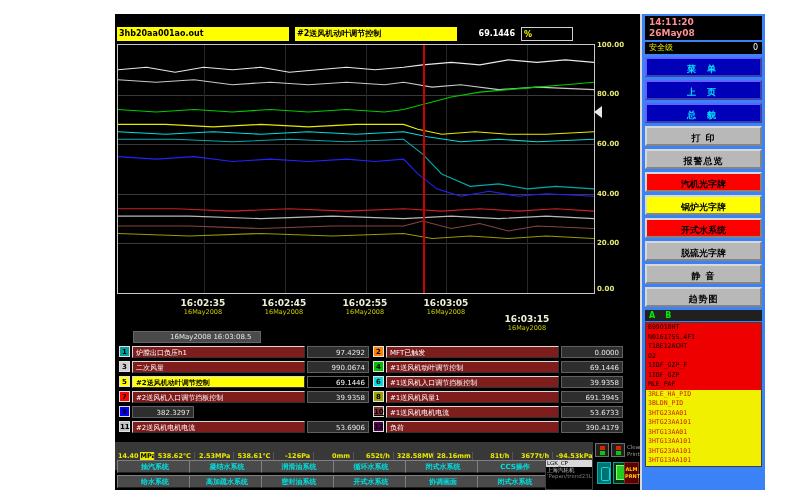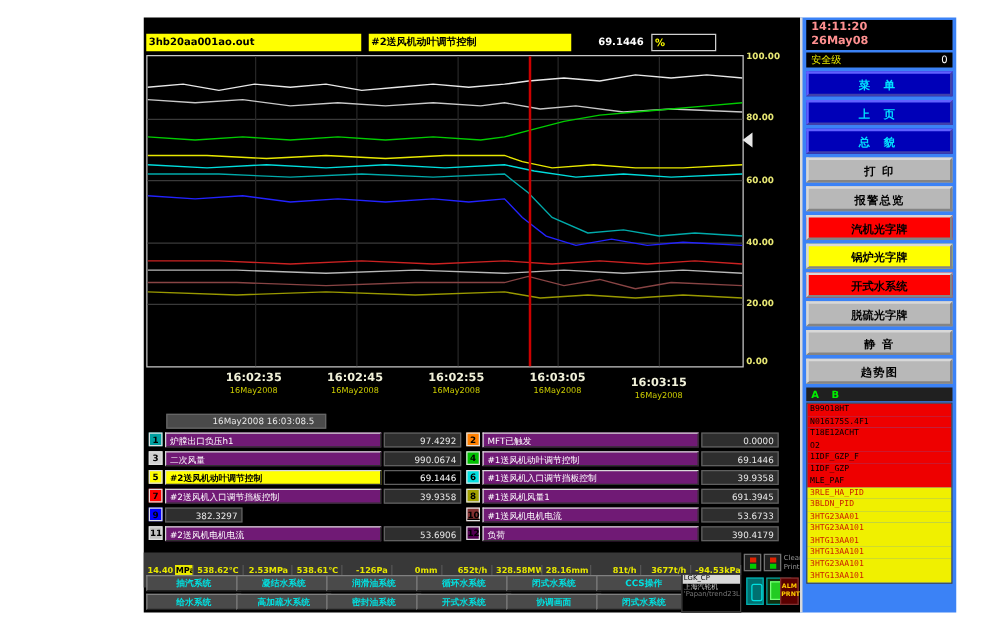--- a/index.html
+++ b/index.html
@@ -22,21 +22,21 @@
   .marker{position:absolute;width:0;height:0;border-top:6px solid transparent;border-bottom:6px solid transparent;
           border-right:8px solid #e8e8e8;}
   .xtick{position:absolute;transform:translateX(-50%);text-align:center;white-space:nowrap;}
   .xtime{color:#f0f0d8;font-size:9px;font-weight:bold;}
   .xdate{color:#cccc00;font-size:6.5px;}
   
   .ts-box{position:absolute;background:#4a4a4a;color:#e8e8e8;font-size:7px;padding:1px 8px;border:1px solid #666;}
   .lrow{position:absolute;height:13px;display:flex;align-items:center;}
   .sq{width:11px;height:11px;font-size:7px;font-weight:bold;color:#000;text-align:center;line-height:11px;
       border:1px solid #e0e0e0;box-sizing:border-box;flex:0 0 11px;}
-  .llabel{height:12px;line-height:12px;background:#701a75;color:#ffffff;font-size:7px;padding:0 3px;
+  .llabel{height:12px;line-height:12px;background:#7f1d1d;color:#ffffff;font-size:7px;padding:0 3px;
           margin-left:2px;border:1px solid #d8d8d8;border-right-color:#303030;border-bottom-color:#303030;
           box-sizing:border-box;white-space:nowrap;overflow:hidden;flex:1;}
   .lval{height:12px;line-height:12px;background:#2e2e2e;color:#e8e8e8;font-size:7px;text-align:right;padding:0 3px;
         margin-left:2px;border:1px solid #606060;box-sizing:border-box;flex:0 0 62px;}
   .lrow.hl .llabel{background:#ffff00;color:#000;font-weight:bold;}
   .lrow.hl .lval{background:#000;color:#fff;}
   
   .statusbar{position:absolute;left:0;top:428px;width:478px;height:28px;background:#383838;display:flex;
              align-items:center;}
   .scell{flex:1;color:#e8e800;font-size:6.5px;font-weight:bold;text-align:right;padding:0 3px;white-space:nowrap;
@@ -140,21 +140,21 @@
         <div class="xdate">16May2008</div>
       </div>
     <div class="xtick" style="left:250px;top:284px;">
         <div class="xtime">16:02:55</div>
         <div class="xdate">16May2008</div>
       </div>
     <div class="xtick" style="left:331px;top:284px;">
         <div class="xtime">16:03:05</div>
         <div class="xdate">16May2008</div>
       </div>
-    <div class="xtick" style="left:412px;top:288px;text-decoration:underline;">
+    <div class="xtick" style="left:412px;top:300px;text-decoration:underline;">
         <div class="xtime">16:03:15</div>
         <div class="xdate">16May2008</div>
       </div>
 
     <div class="ts-box" style="left:18px;top:317px;padding-left:36px;">16May2008 16:03:08.5</div>
 
     <div class="lrow" style="left:4px;top:331px;width:250px;">
       <span class="sq" style="background: rgb(0, 160, 160);">1</span>
       <span class="llabel">炉膛出口负压h1</span>
       <span class="lval">97.4292</span>

